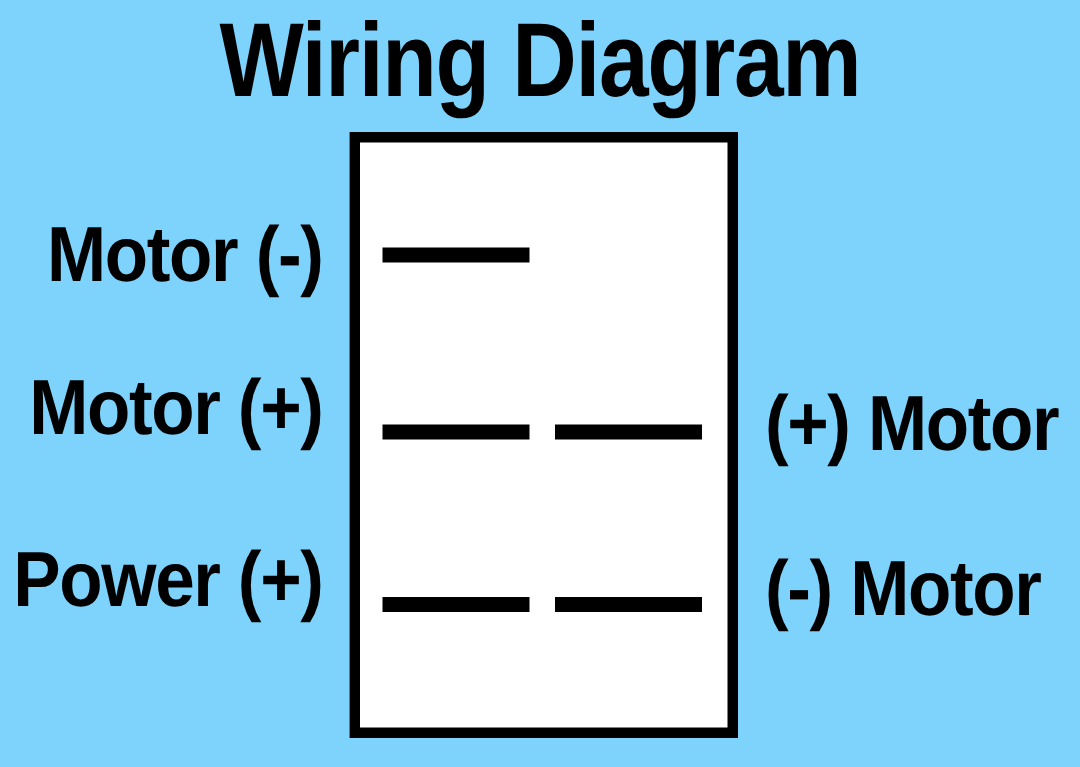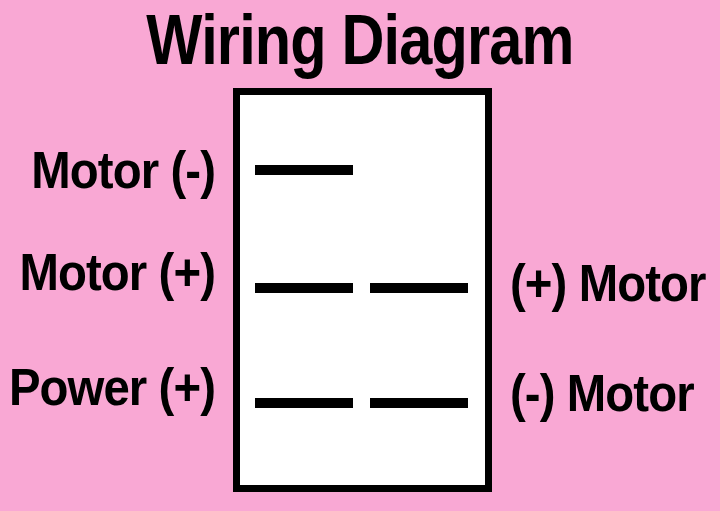--- a/index.html
+++ b/index.html
@@ -4,21 +4,21 @@
 <style>
   html, body {
     margin: 0;
     padding: 0;
     background: #ffffff;
   }
   #canvas {
     position: relative;
     width: 720px;
     height: 511px;
-    background: #f9a8d4;
+    background: #7dd3fc;
     overflow: hidden;
     font-family: "Liberation Sans", "DejaVu Sans", sans-serif;
     color: #000000;
   }
   .title {
     position: absolute;
     top: 2px;
     left: 0;
     width: 720px;
     text-align: center;

